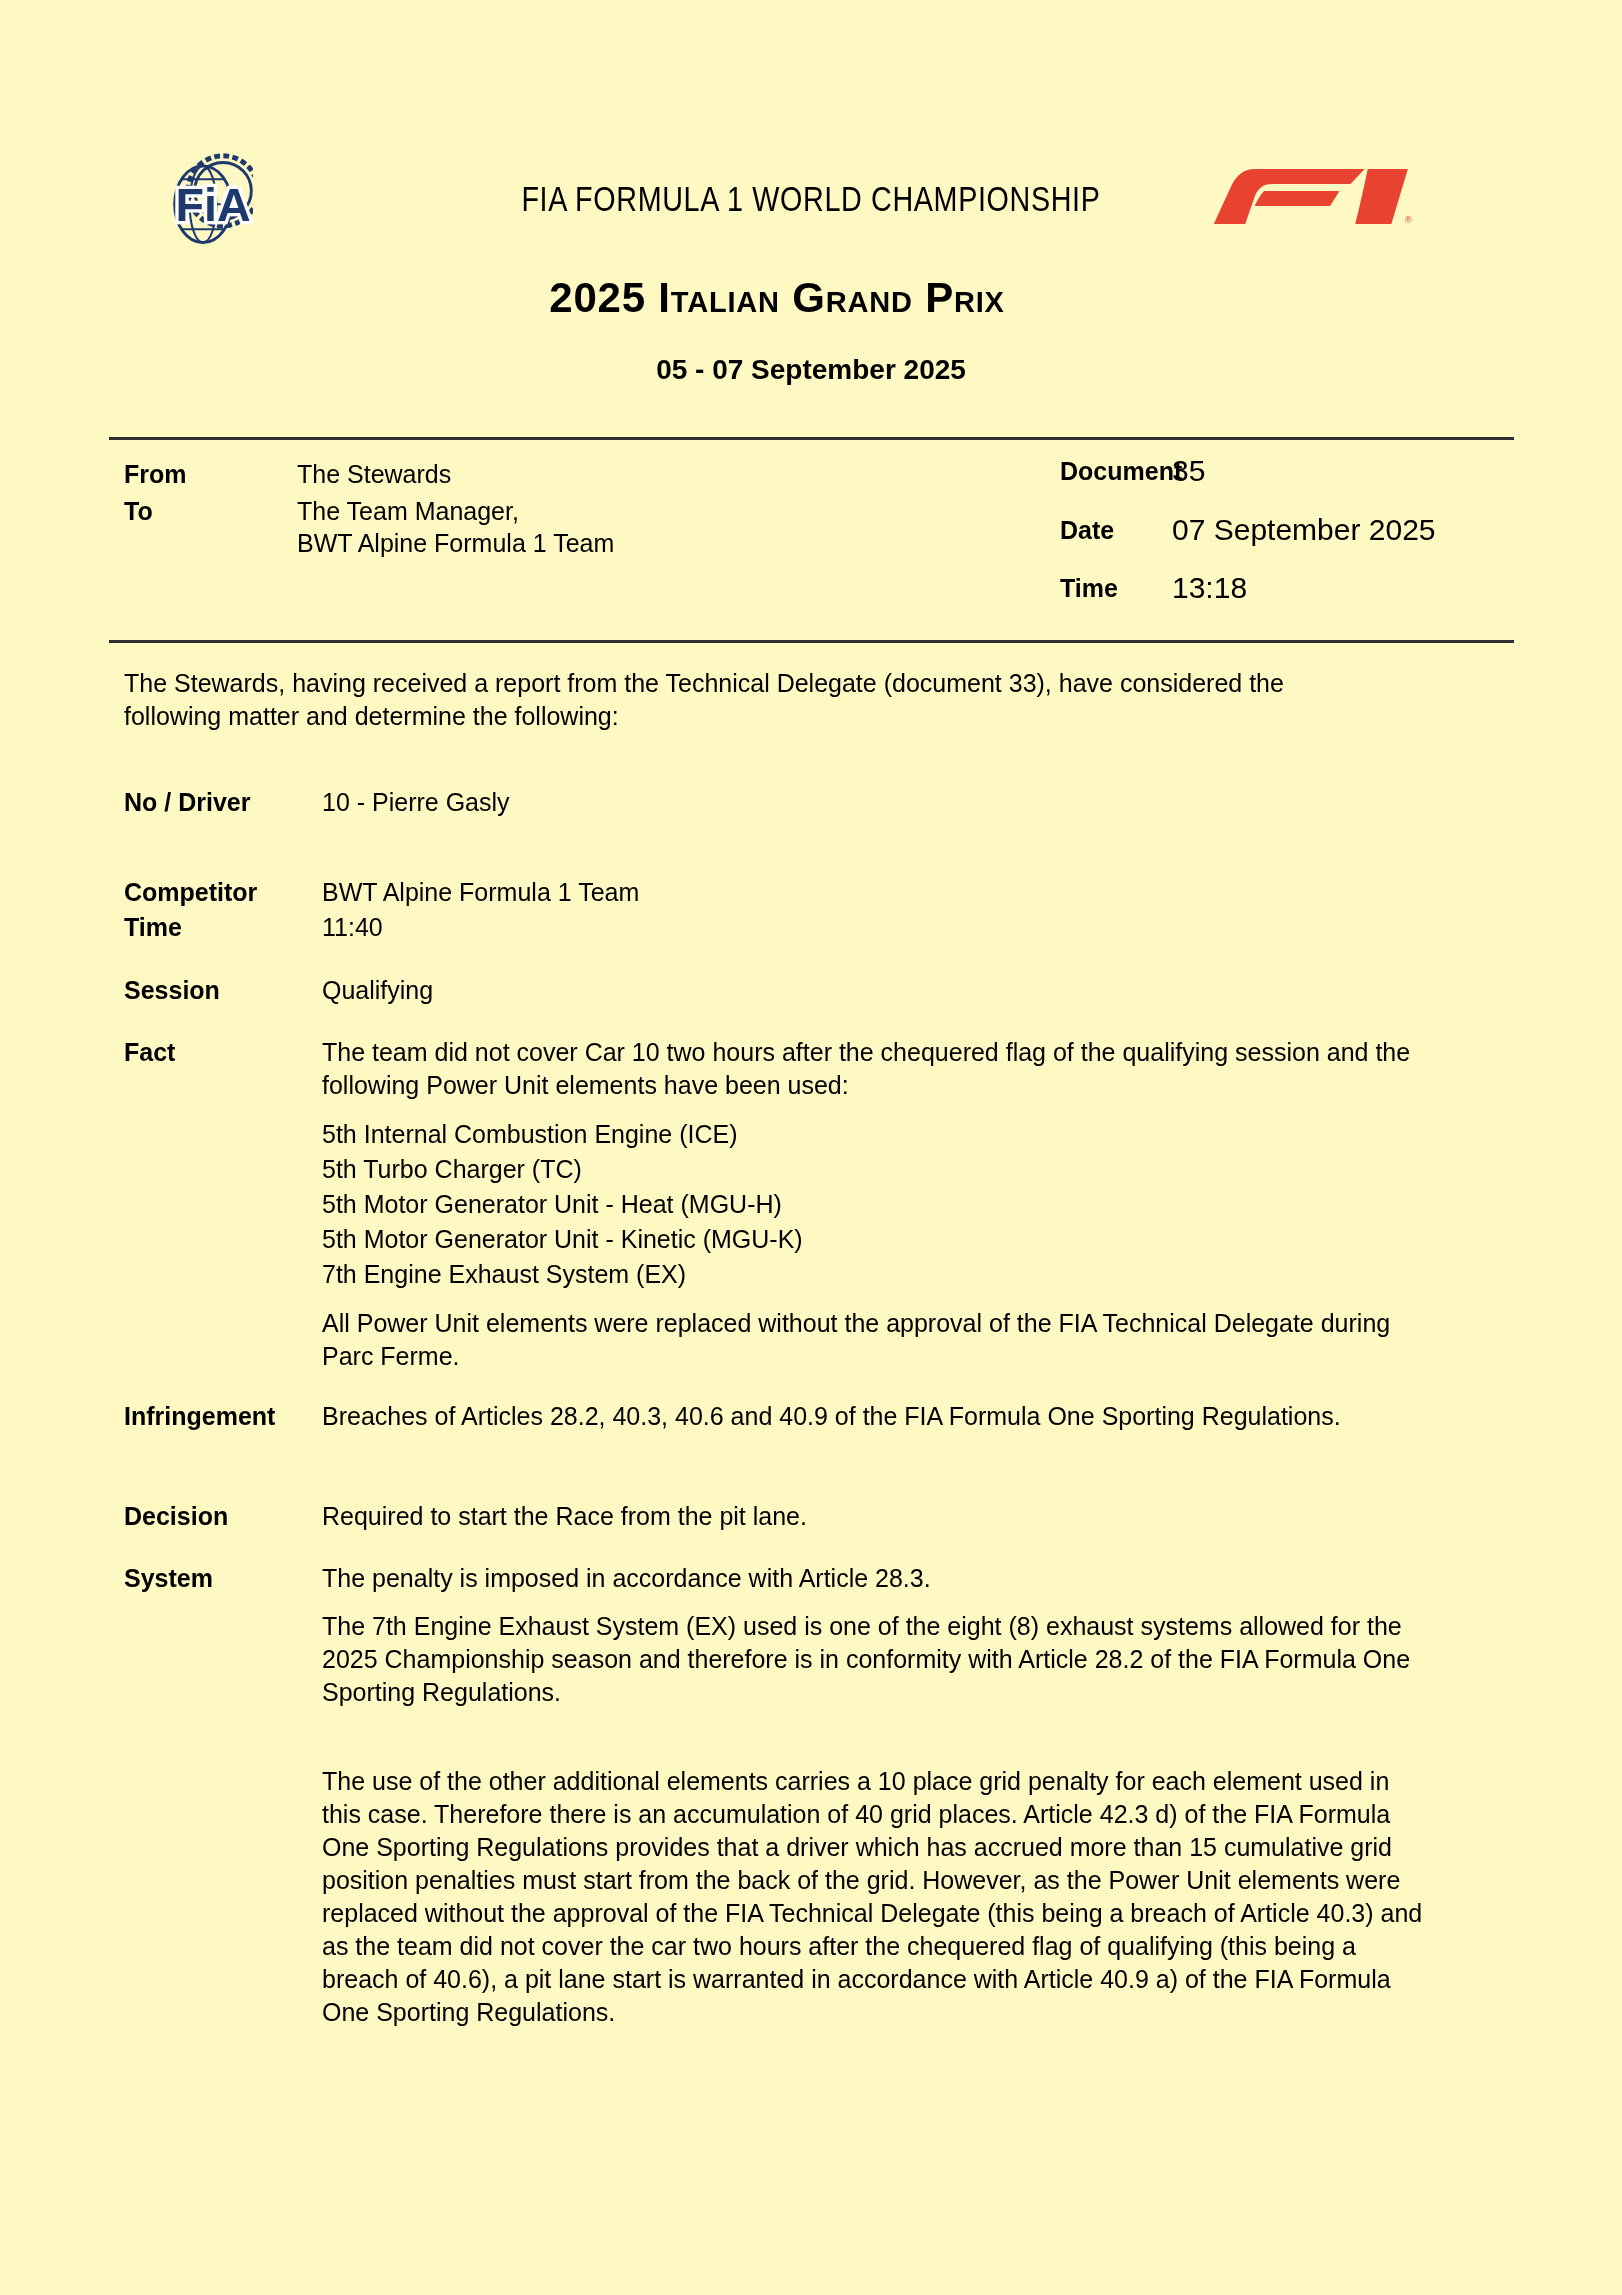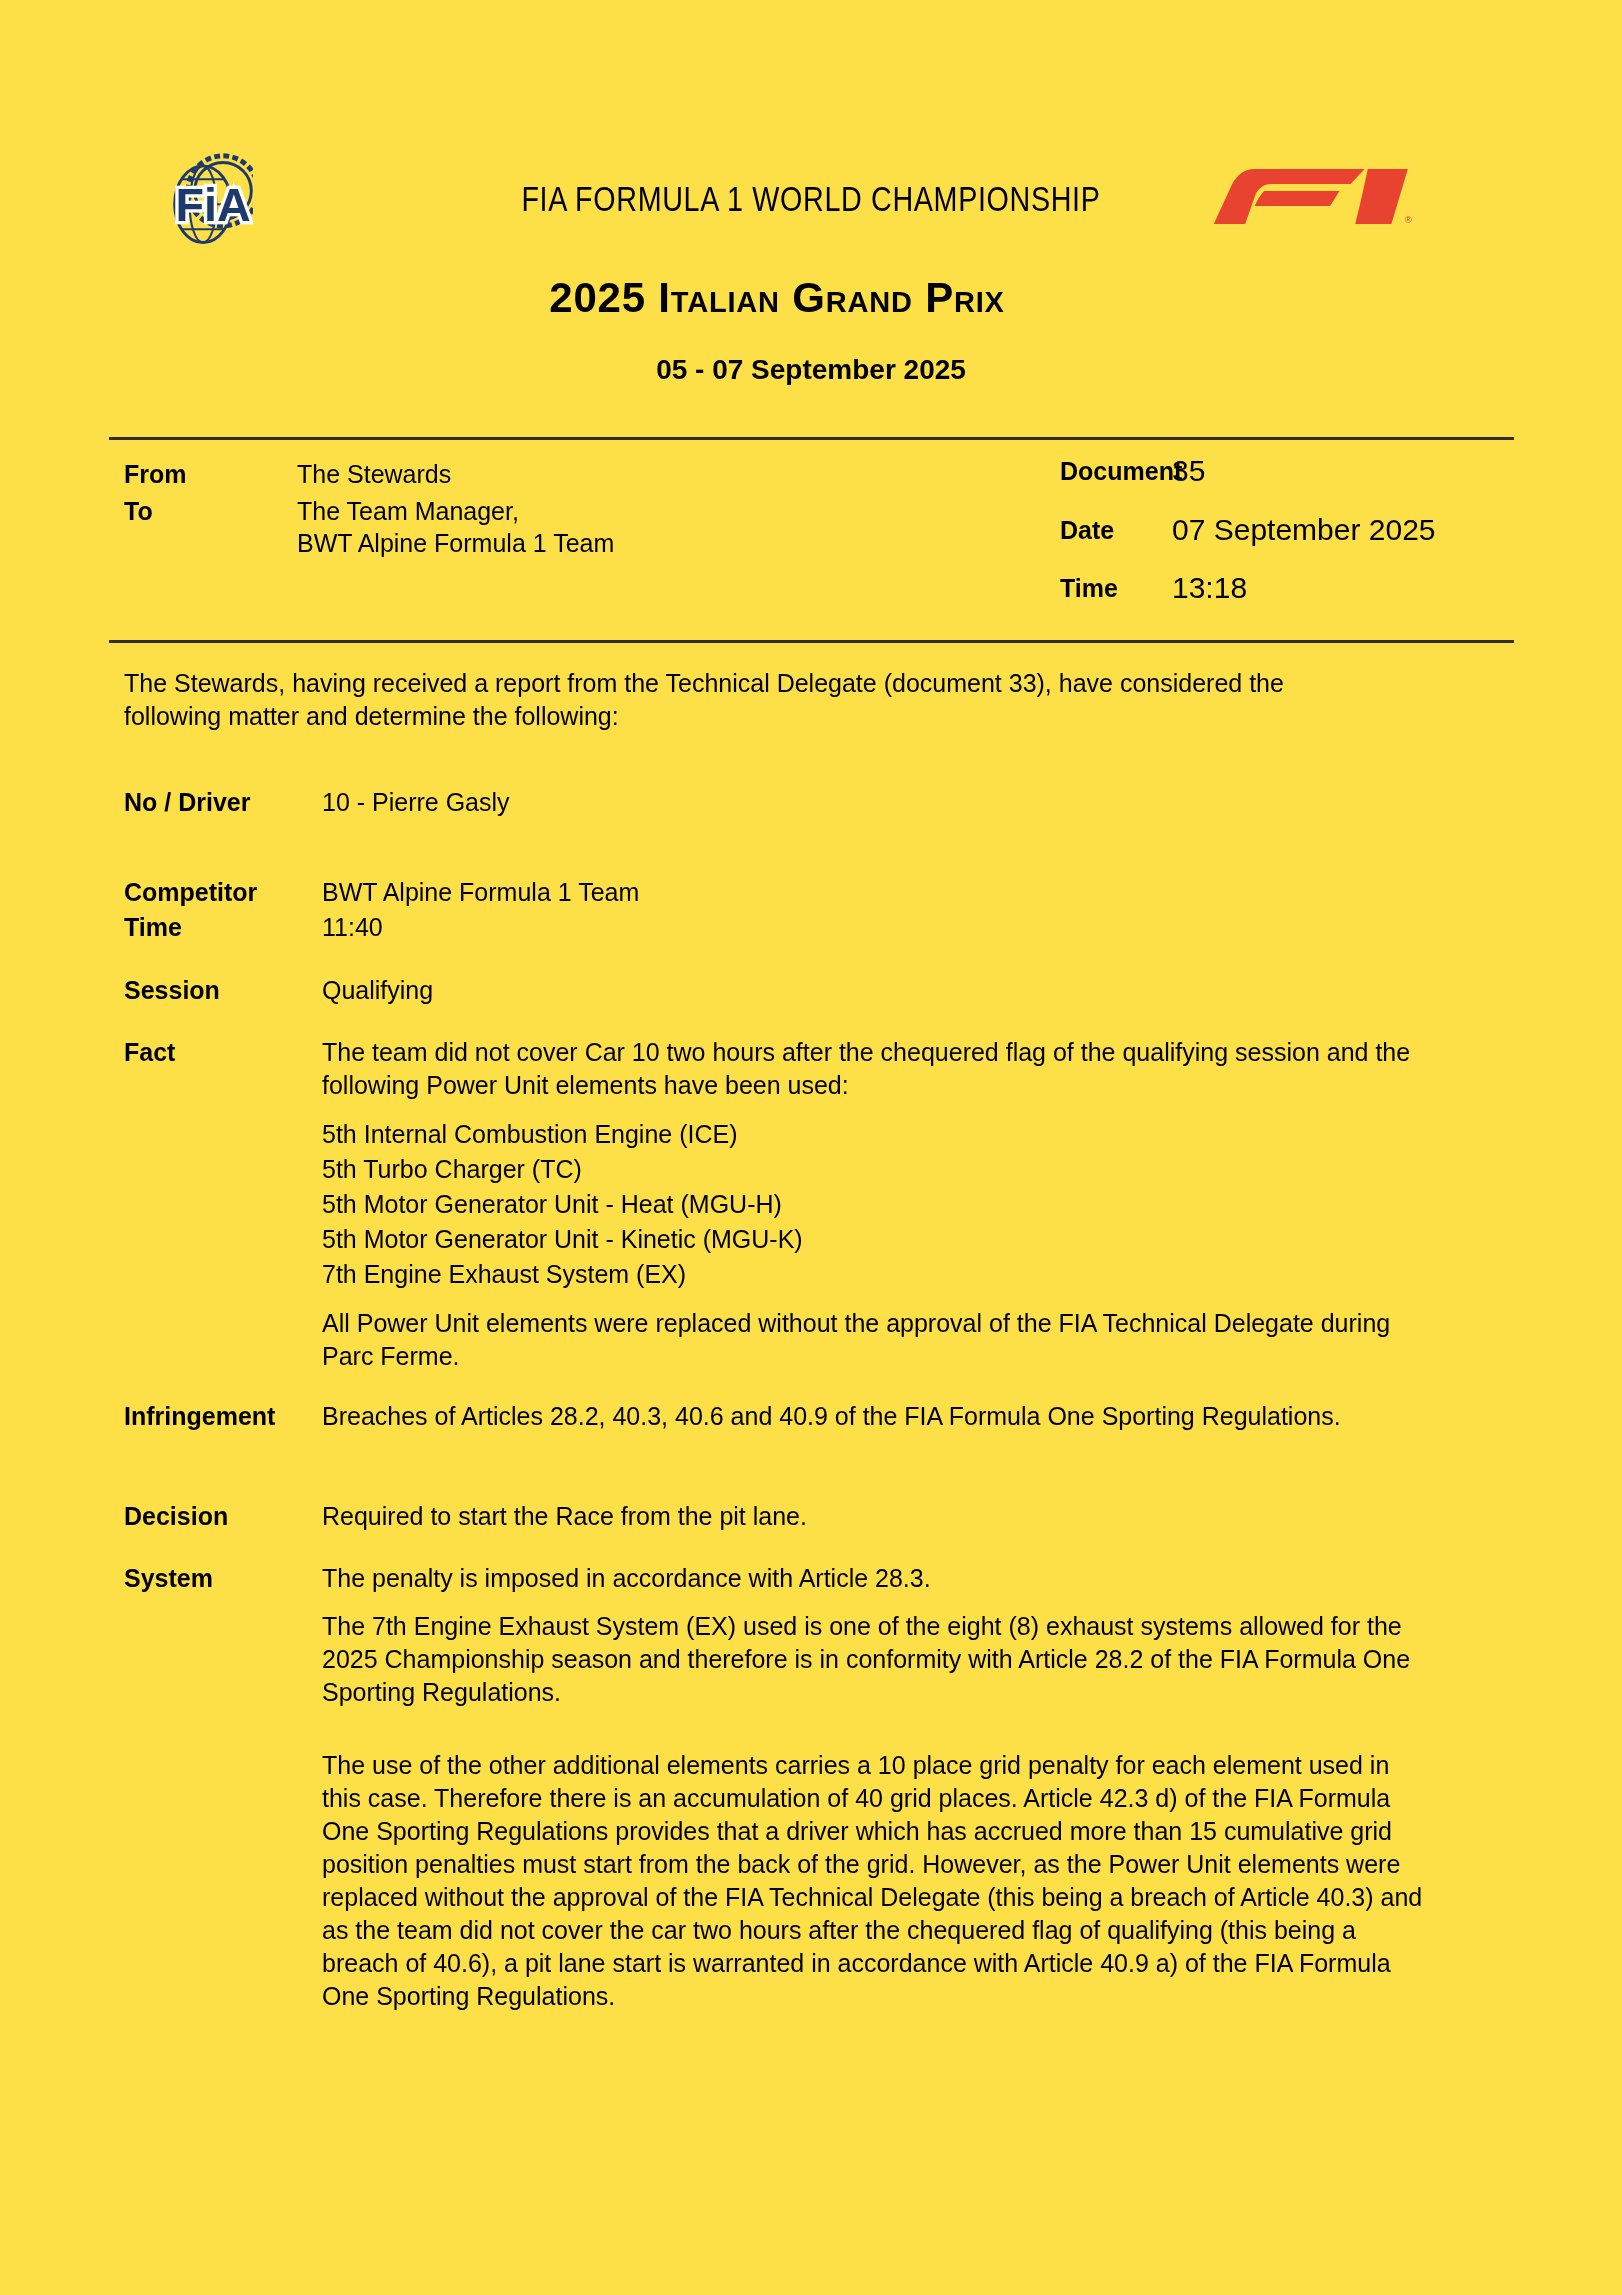--- a/index.html
+++ b/index.html
@@ -1,20 +1,20 @@
 <!DOCTYPE html>
 <html style="font-size:13.4px"><head>
 <meta charset="utf-8">
 <style>
   * { margin:0; padding:0; box-sizing:border-box; }
   html,body { background:#ffffff; }
   .page {
     position:relative;
     width:1622px; height:2295px;
-    background:#fde047;
+    background:#fef9c3;
     font-family:"Liberation Sans", sans-serif;
     color:#000;
     overflow:hidden;
   }
   .abs { position:absolute; }
 
   
   .fia-logo { left:173px; top:149px; width:80px; height:107px; }
   .champ-line {
     left:0; top:179px; width:1622px;
@@ -51,21 +51,21 @@
   .meta-row-r { position:absolute; left:1060px; width:468px; }
   .meta-row-r .val { margin-left:112px; font-size:30px; line-height:32px; }
 
   .intro {
     left:124px; top:667px; width:1169px;
     font-size:25px; line-height:33px;
   }
 
   .fact-list { margin-top:15px; line-height:35px; font-size:25px; }
   .para-gap { margin-top:15px; }
-  .para-biggap { margin-top:40px; }
+  .para-biggap { margin-top:56px; }
 </style>
 </head>
 <body>
 
 <div class="page">
 
   <svg class="abs fia-logo" viewBox="0 0 96 128">
     <g fill="none" stroke="currentColor" style="color: rgb(30, 58, 109);">
       <circle cx="60" cy="50" r="42" stroke-width="6" stroke-dasharray="7 4"></circle>
       <circle cx="60" cy="50" r="34" stroke-width="3.5"></circle>

